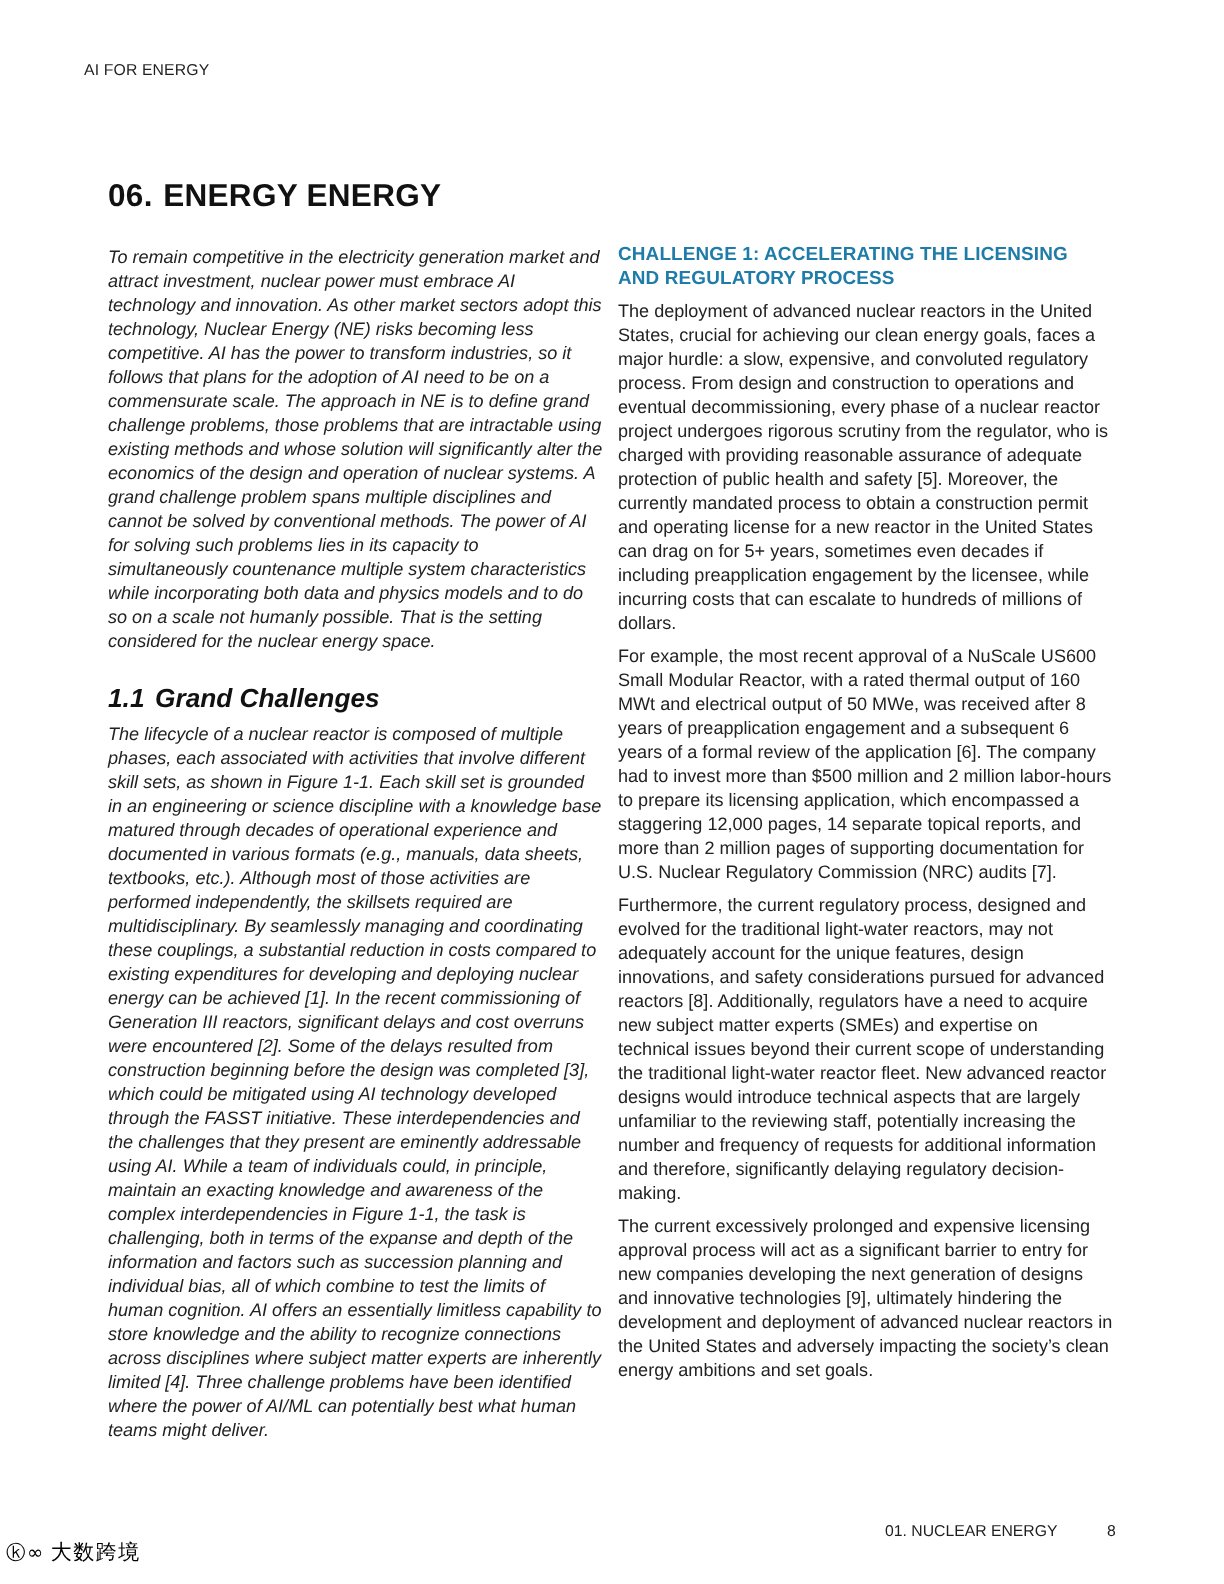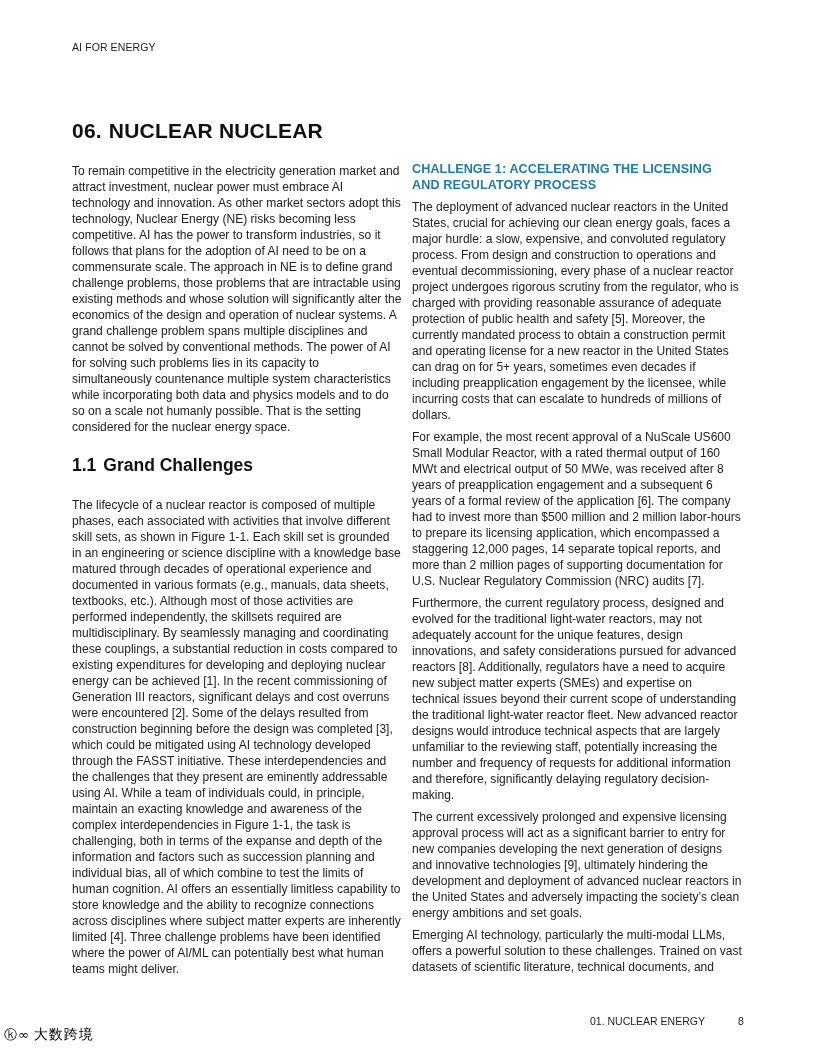--- a/index.html
+++ b/index.html
@@ -1,37 +1,37 @@
 <!DOCTYPE html>
 <html><head>
   <meta charset="utf-8">
   <style>
     html, body { margin: 0; padding: 0; background: #ffffff; }
     body {
       width: 816px; height: 1056px; position: relative; overflow: hidden;
       font-family: "Liberation Sans", sans-serif; color: #1e1e1e;
     }
     .running-header {
-      position: absolute; left: 72px; top: 41px;
+      position: absolute; left: 56px; top: 41px;
       font-size: 10.5px; letter-spacing: 0.1px; color: #1e1e1e;
     }
     .chapter-title {
       position: absolute; left: 72px; top: 119px; margin: 0;
       font-size: 21px; font-weight: bold; color: #111; letter-spacing: 0.2px;
     }
     .chapter-title .num { margin-right: 7px; }
     .col {
       position: absolute; width: 330px;
       font-size: 12.05px; line-height: 16px; color: #222;
     }
-    .col-left { left: 72px; top: 163px; }
+    .col-left { left: 72px; top: 163px; font-style: italic; }
     .col-right { left: 412px; top: 161px; }
     .col p { margin: 0 0 6px 0; }
     .section-heading {
-      margin: 19px 0 21px 0; font-size: 17.5px; font-weight: bold; color: #111;
+      margin: 19px 0 5px 0; font-size: 17.5px; font-weight: bold; color: #111;
       line-height: 22px;
     }
     .section-heading .num { margin-right: 7px; }
     .challenge-heading {
       margin: 0 0 6px 0; font-size: 12.6px; font-weight: bold;
       color: #1f7ca8; line-height: 16px; letter-spacing: 0.1px;
     }
     .footer {
       position: absolute; top: 1015px; left: 590px;
       font-size: 10.5px; color: #1e1e1e;
@@ -42,35 +42,34 @@
       font-size: 14px; color: #000000; letter-spacing: 1px;
       font-family: "DejaVu Sans", sans-serif;
     }
     .watermark .logo { font-size: 13px; margin-right: 4px; }
   </style>
 </head>
 <body>
 
 <div class="running-header">AI FOR ENERGY</div>
 
-<h1 class="chapter-title"><span class="num">06.</span><span>NUCLEAR NUCLEAR</span></h1>
+<h1 class="chapter-title"><span class="num">06.</span><span>ENERGY ENERGY</span></h1>
 
 <div class="col col-left">
   <p>To remain competitive in the electricity generation market and attract investment, nuclear power must embrace AI technology and innovation. As other market sectors adopt this technology, Nuclear Energy (NE) risks becoming less competitive. AI has the power to transform industries, so it follows that plans for the adoption of AI need to be on a commensurate scale. The approach in NE is to define grand challenge problems, those problems that are intractable using existing methods and whose solution will significantly alter the economics of the design and operation of nuclear systems. A grand challenge problem spans multiple disciplines and cannot be solved by conventional methods. The power of AI for solving such problems lies in its capacity to simultaneously countenance multiple system characteristics while incorporating both data and physics models and to do so on a scale not humanly possible. That is the setting considered for the nuclear energy space.</p>
   <h2 class="section-heading"><span class="num">1.1</span><span>Grand Challenges</span></h2>
   <p>The lifecycle of a nuclear reactor is composed of multiple phases, each associated with activities that involve different skill sets, as shown in Figure 1-1. Each skill set is grounded in an engineering or science discipline with a knowledge base matured through decades of operational experience and documented in various formats (e.g., manuals, data sheets, textbooks, etc.). Although most of those activities are performed independently, the skillsets required are multidisciplinary. By seamlessly managing and coordinating these couplings, a substantial reduction in costs compared to existing expenditures for developing and deploying nuclear energy can be achieved [1]. In the recent commissioning of Generation III reactors, significant delays and cost overruns were encountered [2]. Some of the delays resulted from construction beginning before the design was completed [3], which could be mitigated using AI technology developed through the FASST initiative. These interdependencies and the challenges that they present are eminently addressable using AI. While a team of individuals could, in principle, maintain an exacting knowledge and awareness of the complex interdependencies in Figure 1-1, the task is challenging, both in terms of the expanse and depth of the information and factors such as succession planning and individual bias, all of which combine to test the limits of human cognition. AI offers an essentially limitless capability to store knowledge and the ability to recognize connections across disciplines where subject matter experts are inherently limited [4]. Three challenge problems have been identified where the power of AI/ML can potentially best what human teams might deliver.</p>
 </div>
 
 <div class="col col-right">
   <h3 class="challenge-heading">CHALLENGE 1: ACCELERATING THE LICENSING AND REGULATORY PROCESS</h3>
   <p>The deployment of advanced nuclear reactors in the United States, crucial for achieving our clean energy goals, faces a major hurdle: a slow, expensive, and convoluted regulatory process. From design and construction to operations and eventual decommissioning, every phase of a nuclear reactor project undergoes rigorous scrutiny from the regulator, who is charged with providing reasonable assurance of adequate protection of public health and safety [5]. Moreover, the currently mandated process to obtain a construction permit and operating license for a new reactor in the United States can drag on for 5+ years, sometimes even decades if including preapplication engagement by the licensee, while incurring costs that can escalate to hundreds of millions of dollars.</p>
   <p>For example, the most recent approval of a NuScale US600 Small Modular Reactor, with a rated thermal output of 160 MWt and electrical output of 50 MWe, was received after 8 years of preapplication engagement and a subsequent 6 years of a formal review of the application [6]. The company had to invest more than $500 million and 2 million labor-hours to prepare its licensing application, which encompassed a staggering 12,000 pages, 14 separate topical reports, and more than 2 million pages of supporting documentation for U.S. Nuclear Regulatory Commission (NRC) audits [7].</p>
   <p>Furthermore, the current regulatory process, designed and evolved for the traditional light-water reactors, may not adequately account for the unique features, design innovations, and safety considerations pursued for advanced reactors [8]. Additionally, regulators have a need to acquire new subject matter experts (SMEs) and expertise on technical issues beyond their current scope of understanding the traditional light-water reactor fleet. New advanced reactor designs would introduce technical aspects that are largely unfamiliar to the reviewing staff, potentially increasing the number and frequency of requests for additional information and therefore, significantly delaying regulatory decision-making.</p>
   <p>The current excessively prolonged and expensive licensing approval process will act as a significant barrier to entry for new companies developing the next generation of designs and innovative technologies [9], ultimately hindering the development and deployment of advanced nuclear reactors in the United States and adversely impacting the society’s clean energy ambitions and set goals.</p>
-  <p>Emerging AI technology, particularly the multi-modal LLMs, offers a powerful solution to these challenges. Trained on vast datasets of scientific literature, technical documents, and</p>
 </div>
 
 <div class="footer">
   <span>01. NUCLEAR ENERGY</span>
   <span class="page-num">8</span>
 </div>
 
 <div class="watermark">
   <span class="logo">ⓚ∞</span><span>大数跨境</span>
 </div>

